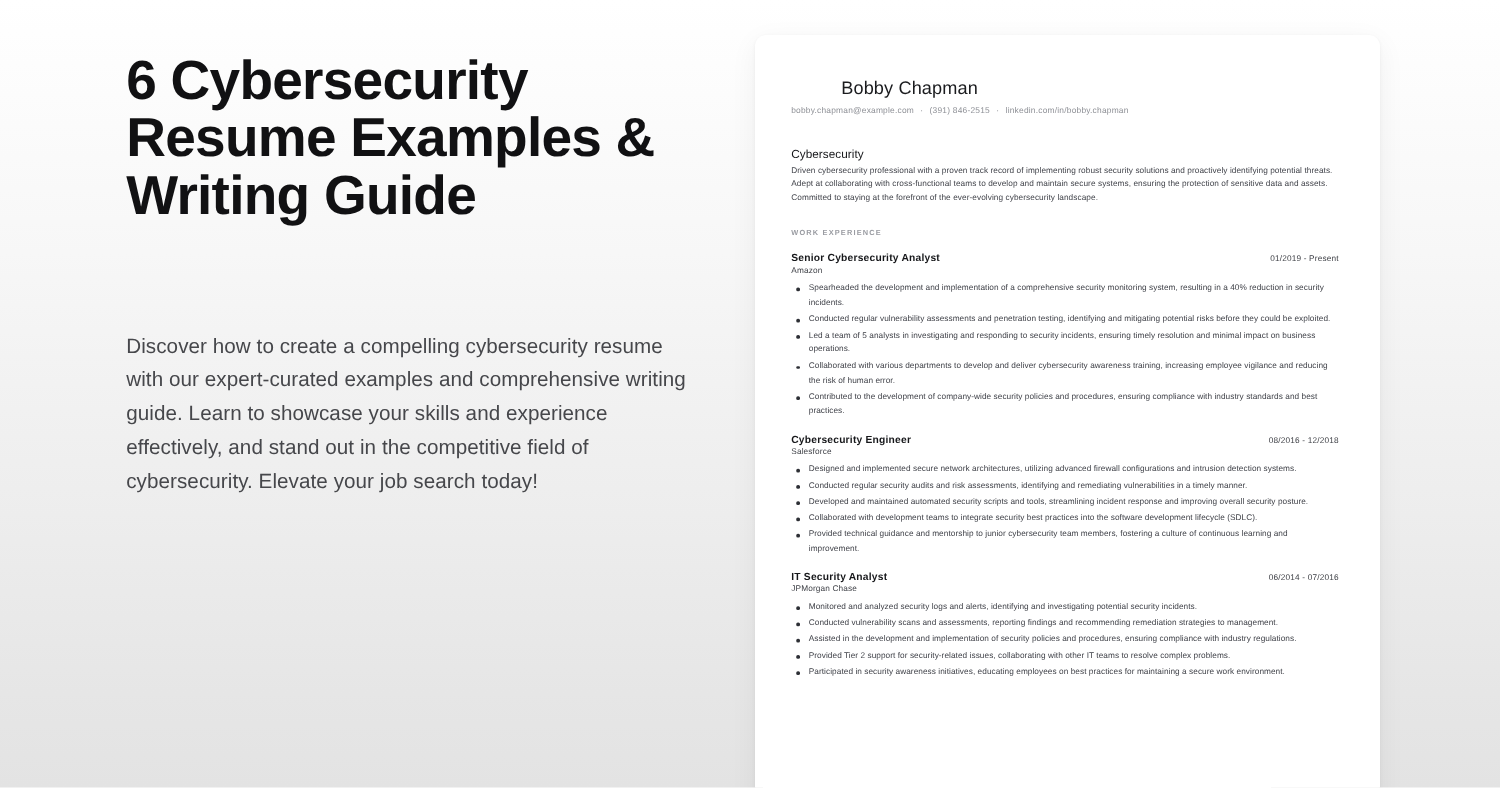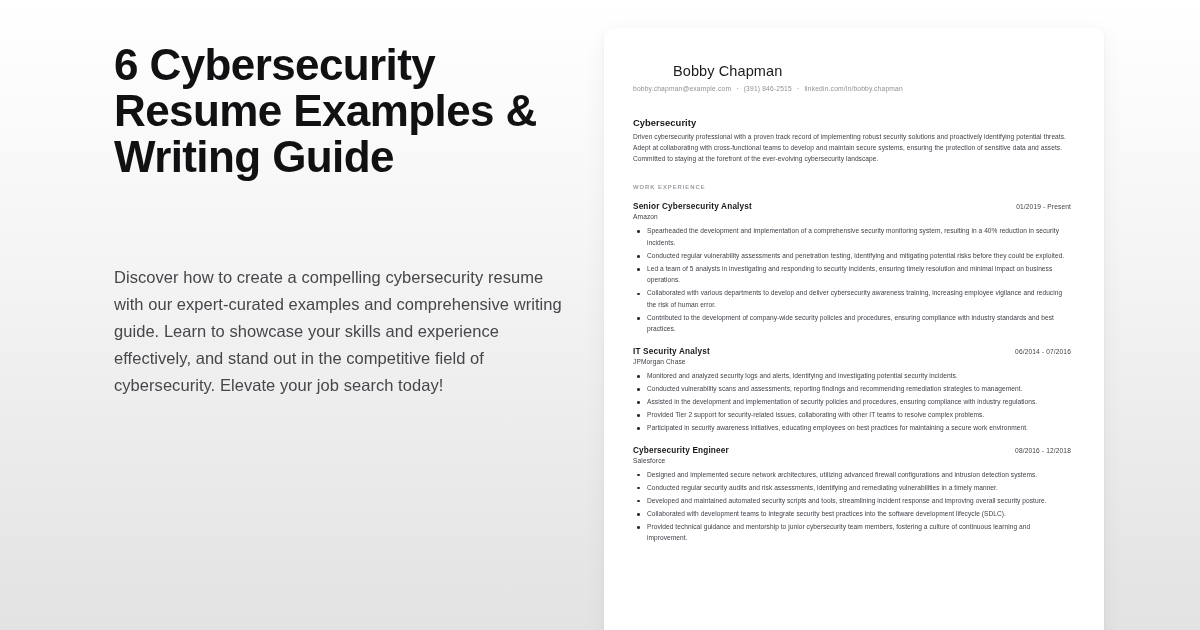--- a/index.html
+++ b/index.html
@@ -8,21 +8,21 @@
   }
   body {
     font-family:"Liberation Sans", sans-serif;
     background:linear-gradient(180deg,#ffffff 0%,#fcfcfc 12%,#f7f7f7 32%,#f1f1f1 52%,#ebebeb 72%,#e6e6e6 88%,#e3e3e3 100%);
     position:relative;
   }
 
   
   #promo {
     position:absolute;
-    left:14px; top:0;
+    left:1px; top:0;
     width:604px; height:442px;
     padding:0 40px 0 100px;
     display:flex; flex-direction:column; justify-content:center;
   }
   #promo-title {
     font-size:44px;
     line-height:1.04;
     font-weight:700;
     letter-spacing:-0.6px;
     color:#111113;
@@ -62,21 +62,21 @@
     font-size:6.7px;
     color:#8e9096;
     letter-spacing:0.18px;
     line-height:1.5;
   }
   .r-contact .sep { padding:0 3px; }
 
   .r-section-title {
     margin-top:23px;
     font-size:9.4px;
-    font-weight:700;
+    font-weight:400;
     color:#16171a;
     letter-spacing:0.05px;
   }
   .r-summary {
     margin-top:4px;
     font-size:6.6px;
     line-height:1.62;
     color:#41434a;
     letter-spacing:0.06px;
   }
@@ -174,41 +174,41 @@
         <ul class="r-bullets">
           <li>Spearheaded the development and implementation of a comprehensive security monitoring system, resulting in a 40% reduction in security incidents.</li>
           <li>Conducted regular vulnerability assessments and penetration testing, identifying and mitigating potential risks before they could be exploited.</li>
           <li>Led a team of 5 analysts in investigating and responding to security incidents, ensuring timely resolution and minimal impact on business operations.</li>
           <li>Collaborated with various departments to develop and deliver cybersecurity awareness training, increasing employee vigilance and reducing the risk of human error.</li>
           <li>Contributed to the development of company-wide security policies and procedures, ensuring compliance with industry standards and best practices.</li>
         </ul>
       </div>
       <div class="r-job">
         <div class="r-job-head">
+          <div class="r-job-title">Cybersecurity Engineer</div>
+          <div class="r-job-dates">08/2016 - 12/2018</div>
+        </div>
+        <div class="r-job-org">Salesforce</div>
+        <ul class="r-bullets">
+          <li>Designed and implemented secure network architectures, utilizing advanced firewall configurations and intrusion detection systems.</li>
+          <li>Conducted regular security audits and risk assessments, identifying and remediating vulnerabilities in a timely manner.</li>
+          <li>Developed and maintained automated security scripts and tools, streamlining incident response and improving overall security posture.</li>
+          <li>Collaborated with development teams to integrate security best practices into the software development lifecycle (SDLC).</li>
+          <li>Provided technical guidance and mentorship to junior cybersecurity team members, fostering a culture of continuous learning and improvement.</li>
+        </ul>
+      </div>
+      <div class="r-job">
+        <div class="r-job-head">
           <div class="r-job-title">IT Security Analyst</div>
           <div class="r-job-dates">06/2014 - 07/2016</div>
         </div>
         <div class="r-job-org">JPMorgan Chase</div>
         <ul class="r-bullets">
           <li>Monitored and analyzed security logs and alerts, identifying and investigating potential security incidents.</li>
           <li>Conducted vulnerability scans and assessments, reporting findings and recommending remediation strategies to management.</li>
           <li>Assisted in the development and implementation of security policies and procedures, ensuring compliance with industry regulations.</li>
           <li>Provided Tier 2 support for security-related issues, collaborating with other IT teams to resolve complex problems.</li>
           <li>Participated in security awareness initiatives, educating employees on best practices for maintaining a secure work environment.</li>
         </ul>
       </div>
-      <div class="r-job">
-        <div class="r-job-head">
-          <div class="r-job-title">Cybersecurity Engineer</div>
-          <div class="r-job-dates">08/2016 - 12/2018</div>
-        </div>
-        <div class="r-job-org">Salesforce</div>
-        <ul class="r-bullets">
-          <li>Designed and implemented secure network architectures, utilizing advanced firewall configurations and intrusion detection systems.</li>
-          <li>Conducted regular security audits and risk assessments, identifying and remediating vulnerabilities in a timely manner.</li>
-          <li>Developed and maintained automated security scripts and tools, streamlining incident response and improving overall security posture.</li>
-          <li>Collaborated with development teams to integrate security best practices into the software development lifecycle (SDLC).</li>
-          <li>Provided technical guidance and mentorship to junior cybersecurity team members, fostering a culture of continuous learning and improvement.</li>
-        </ul>
-      </div>
     </div>
 
 </section>
 
 </body></html>

